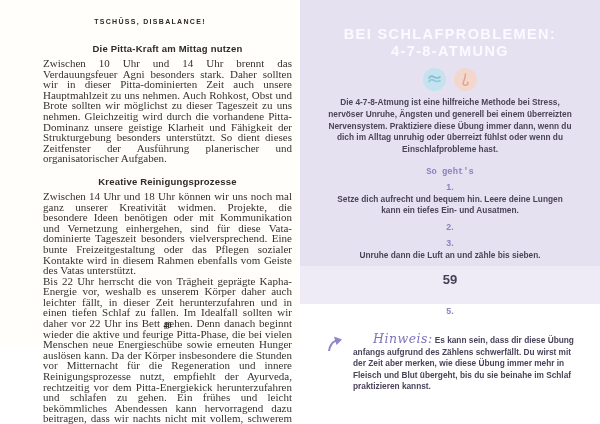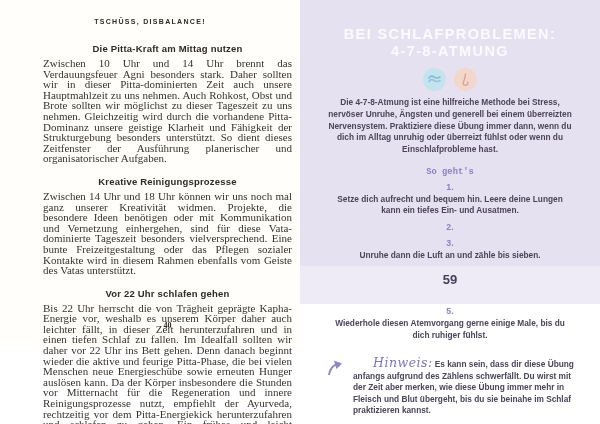--- a/index.html
+++ b/index.html
@@ -89,21 +89,20 @@
     <div class="left-col">
       <div class="section">
         <div class="section-heading">Die Pitta-Kraft am Mittag nutzen</div>
         <p>Zwischen 10 Uhr und 14 Uhr brennt das Verdauungsfeuer Agni besonders stark. Daher sollten wir in dieser Pitta-dominierten Zeit auch unsere Hauptmahlzeit zu uns nehmen. Auch Rohkost, Obst und Brote sollten wir möglichst zu dieser Tageszeit zu uns nehmen. Gleichzeitig wird durch die vorhandene Pitta-Dominanz unsere geistige Klarheit und Fähigkeit der Strukturgebung besonders unterstützt. So dient dieses Zeitfenster der Ausführung planerischer und organisatorischer Aufgaben.</p>
       </div>
       <div class="section">
         <div class="section-heading">Kreative Reinigungsprozesse</div>
         <p>Zwischen 14 Uhr und 18 Uhr können wir uns noch mal ganz unserer Kreativität widmen. Projekte, die besondere Ideen benötigen oder mit Kommunikation und Vernetzung einhergehen, sind für diese Vata-dominierte Tageszeit besonders vielversprechend. Eine bunte Freizeitgestaltung oder das Pflegen sozialer Kontakte wird in diesem Rahmen ebenfalls vom Geiste des Vatas unterstützt.</p>
       </div>
       <div class="section">
-        <div class="section-heading">Vor 22 Uhr schlafen gehen</div>
         <p>Bis 22 Uhr herrscht die von Trägheit geprägte Kapha-Energie vor, weshalb es unserem Körper daher auch leichter fällt, in dieser Zeit herunterzufahren und in einen tiefen Schlaf zu fallen. Im Idealfall sollten wir daher vor 22 Uhr ins Bett gehen. Denn danach beginnt wieder die aktive und feurige Pitta-Phase, die bei vielen Menschen neue Energieschübe sowie erneuten Hunger auslösen kann. Da der Körper insbesondere die Stunden vor Mitternacht für die Regeneration und innere Reinigungsprozesse nutzt, empfiehlt der Ayurveda, rechtzeitig vor dem Pitta-Energiekick herunterzufahren und schlafen zu gehen. Ein frühes und leicht bekömmliches Abendessen kann hervorragend dazu beitragen, dass wir nachts nicht mit vollem, schwerem Bauch wach liegen und der Körper ausschließlich mit der Verdauung beschäftigt ist.</p>
       </div>
     </div>
     <div class="pageno-left">40</div>
   </div>
 
   <div class="page-right">
     <div class="panel">
       <h1 class="exercise-title"><span>BEI SCHLAFPROBLEMEN:</span><br><span>4-7-8-ATMUNG</span></h1>
 
@@ -135,21 +134,20 @@
       <div class="step">
         <div class="step-num">3.</div>
         <div class="step-text">Unruhe dann die Luft an und zähle bis sieben.</div>
       </div>
       <div class="step">
         <div class="step-num">4.</div>
         <div class="step-text">Atme durch den geöffneten Mund kraftvoll aus und zähle dabei bis acht.</div>
       </div>
       <div class="step">
         <div class="step-num">5.</div>
-        <div class="step-text">Wiederhole diesen Atemvorgang gerne einige Male, bis du dich ruhiger fühlst.</div>
       </div>
 
       <div class="note">
         <span class="note-arrow">
           <svg width="20" height="18" viewBox="0 0 20 18">
             <path d="M2 16 Q3 8 9 5 L8 1.5 L16 4.5 L10.5 10 L9.5 6.8 Q5 9.5 4 16 Z" fill="#8f86c6"></path>
           </svg>
         </span>
         <span class="note-body"><span class="note-label">Hinweis:</span><span>Es kann sein, dass dir diese Übung anfangs aufgrund des Zählens schwerfällt. Du wirst mit der Zeit aber merken, wie diese Übung immer mehr in Fleisch und Blut übergeht, bis du sie beinahe im Schlaf praktizieren kannst.</span></span>
       </div>

